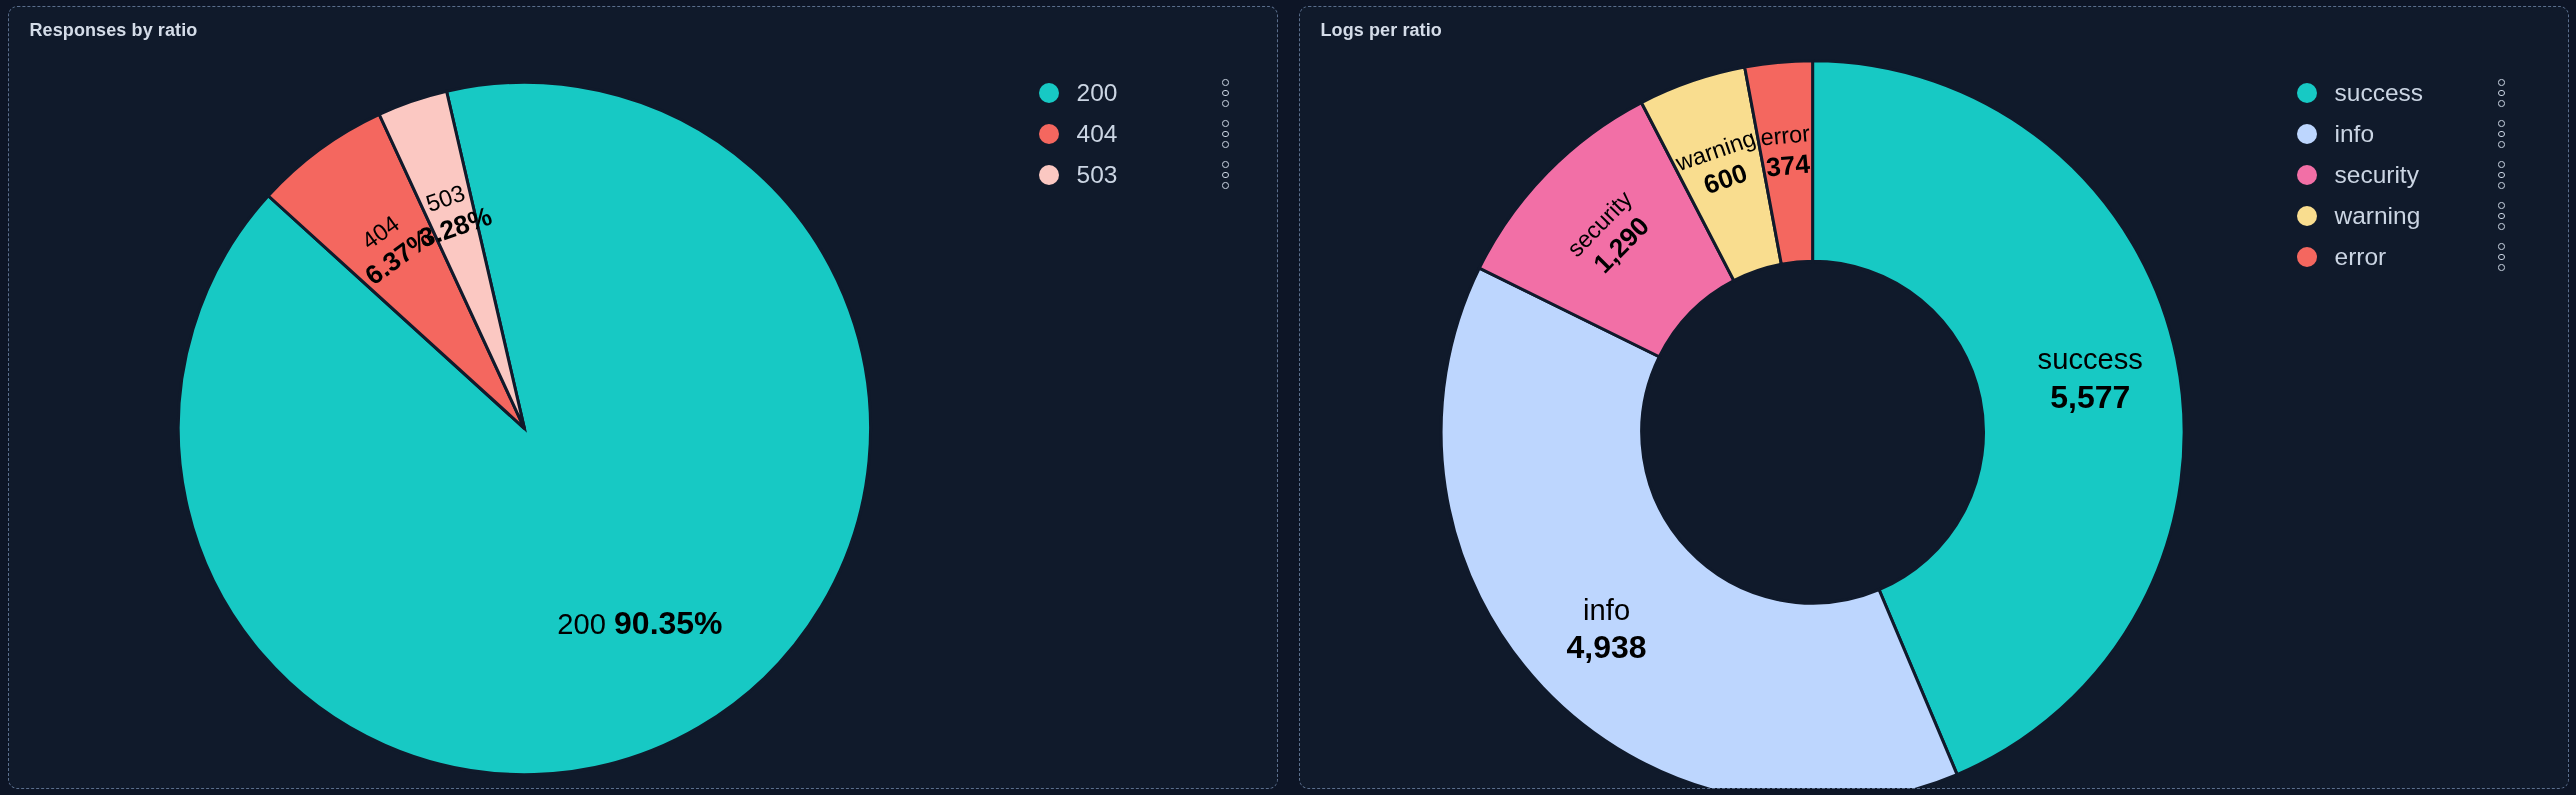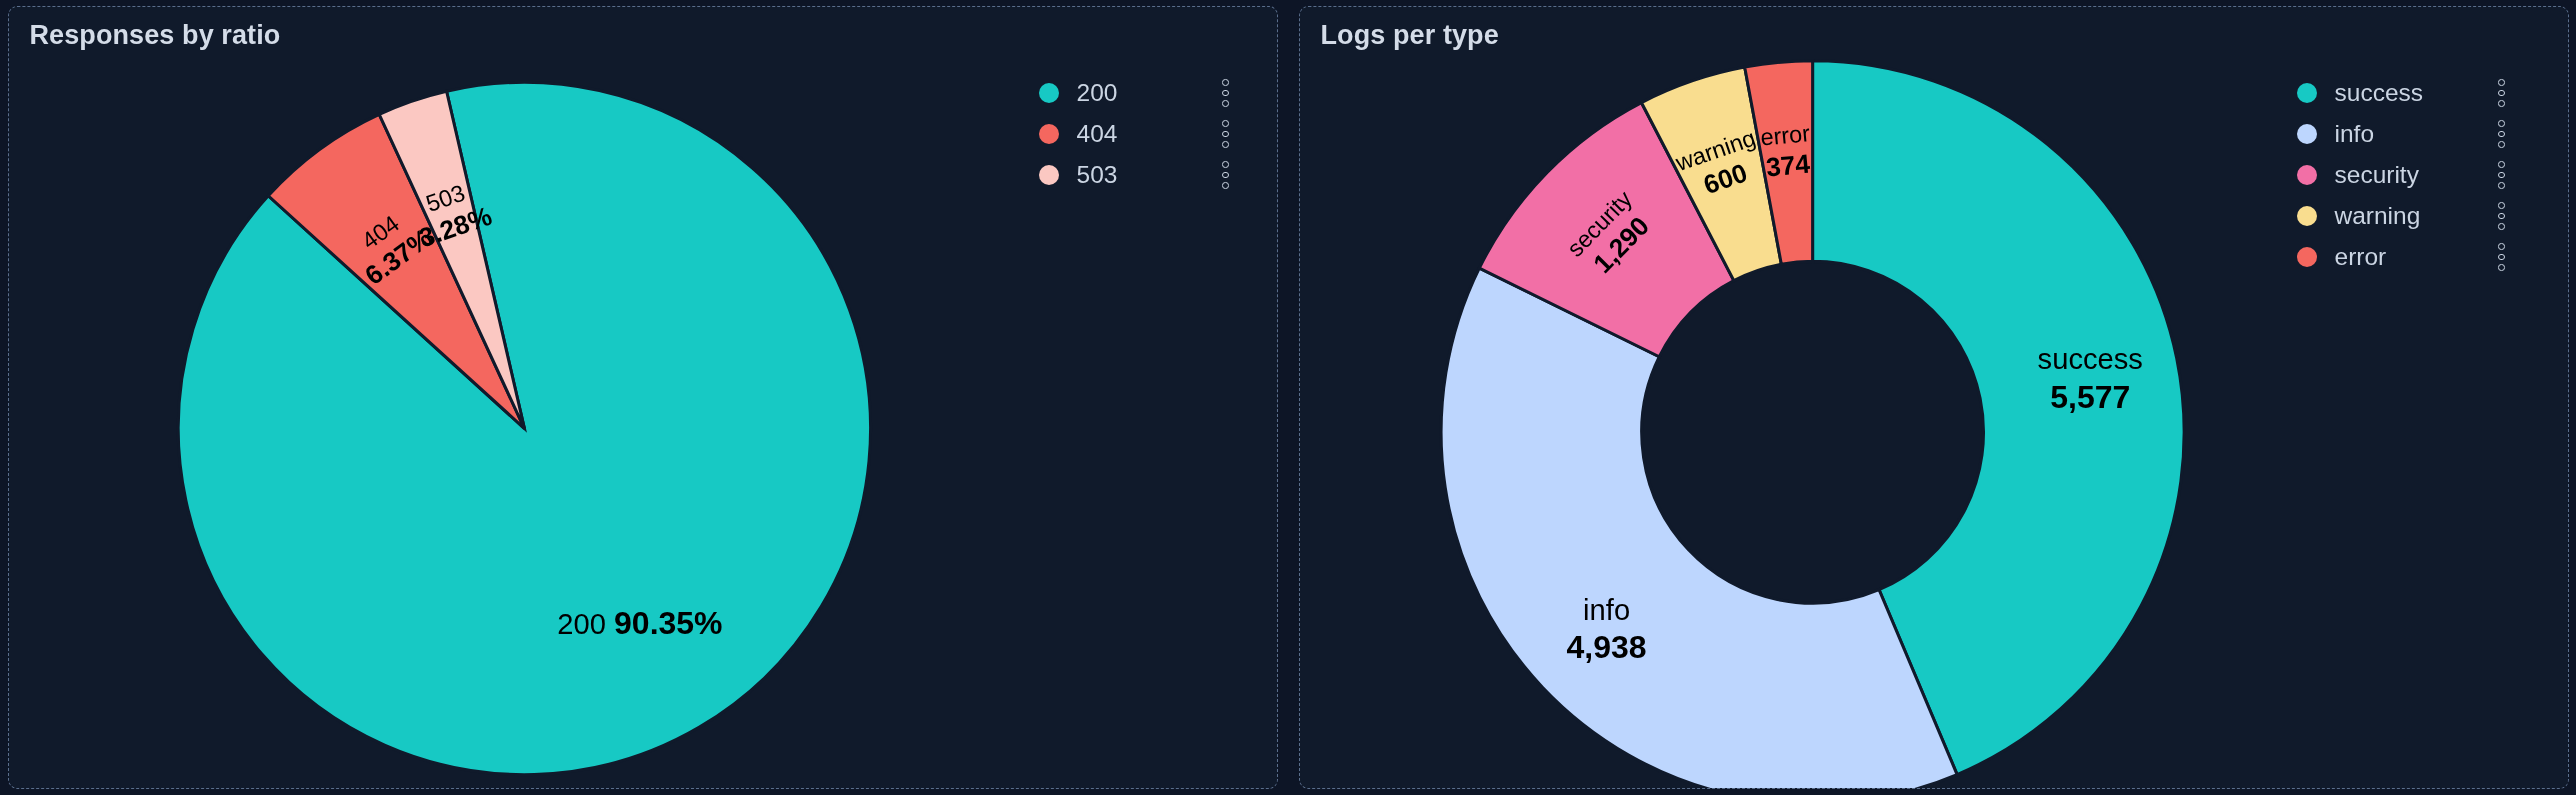--- a/index.html
+++ b/index.html
@@ -20,21 +20,21 @@
     flex:1 1 0;
     position:relative;
     background:#101a2b;
     border:1.9px dashed #5a6e8c;
     border-radius:9.4px;
     overflow:hidden;
   }
   .panel-title {
     position:absolute;
     top:13px; left:21px;
-    font-size:27px;
+    font-size:18px;
     font-weight:bold;
     color:#d4dce8;
     letter-spacing:0.1px;
     z-index:5;
   }
   .panel-body {
     position:absolute;
     inset:0;
     display:flex;
     align-items:center;
@@ -149,21 +149,21 @@
               <i></i>
               <i></i>
               <i></i>
             </span>
           </div>
         </div>
     </div>
   </section>
 
   <section class="panel">
-    <div class="panel-title">Logs per type</div>
+    <div class="panel-title">Logs per ratio</div>
     <div class="panel-body">
       <div class="chart-area">
         <svg class="chart-svg" id="svg-donut" width="997" height="796" viewBox="0 0 1060 846">
             <path d="M 545 57 A 395 395 0 0 1 698.6348298854365 815.8974292930261 L 615.6720217473007 619.3928174747921 A 181.70000000000002 181.70000000000002 0 0 0 545 270.29999999999995 Z" fill="#17c9c4" class="slice"></path>
             <g transform="translate(840.1603240369611 392.24633050267005) rotate(0)">
               <text class="slice-label" text-anchor="middle"><tspan class="sl-name" font-size="31" x="0" dy="-0.5em">success</tspan><tspan class="sl-val" font-size="34" x="0" dy="1.2em" font-weight="bold">5,577</tspan></text>
             </g>
             <path d="M 698.6348298854365 815.8974292930261 A 395 395 0 0 1 190.64494204446027 277.47924793502045 L 381.9966733404517 371.7204540501094 A 181.70000000000002 181.70000000000002 0 0 0 615.6720217473007 619.3928174747921 Z" fill="#bdd6fe" class="slice"></path>
             <g transform="translate(325.9566459883697 658.6642856599457) rotate(0)">
               <text class="slice-label" text-anchor="middle"><tspan class="sl-name" font-size="31" x="0" dy="-0.5em">info</tspan><tspan class="sl-val" font-size="34" x="0" dy="1.2em" font-weight="bold">4,938</tspan></text>

